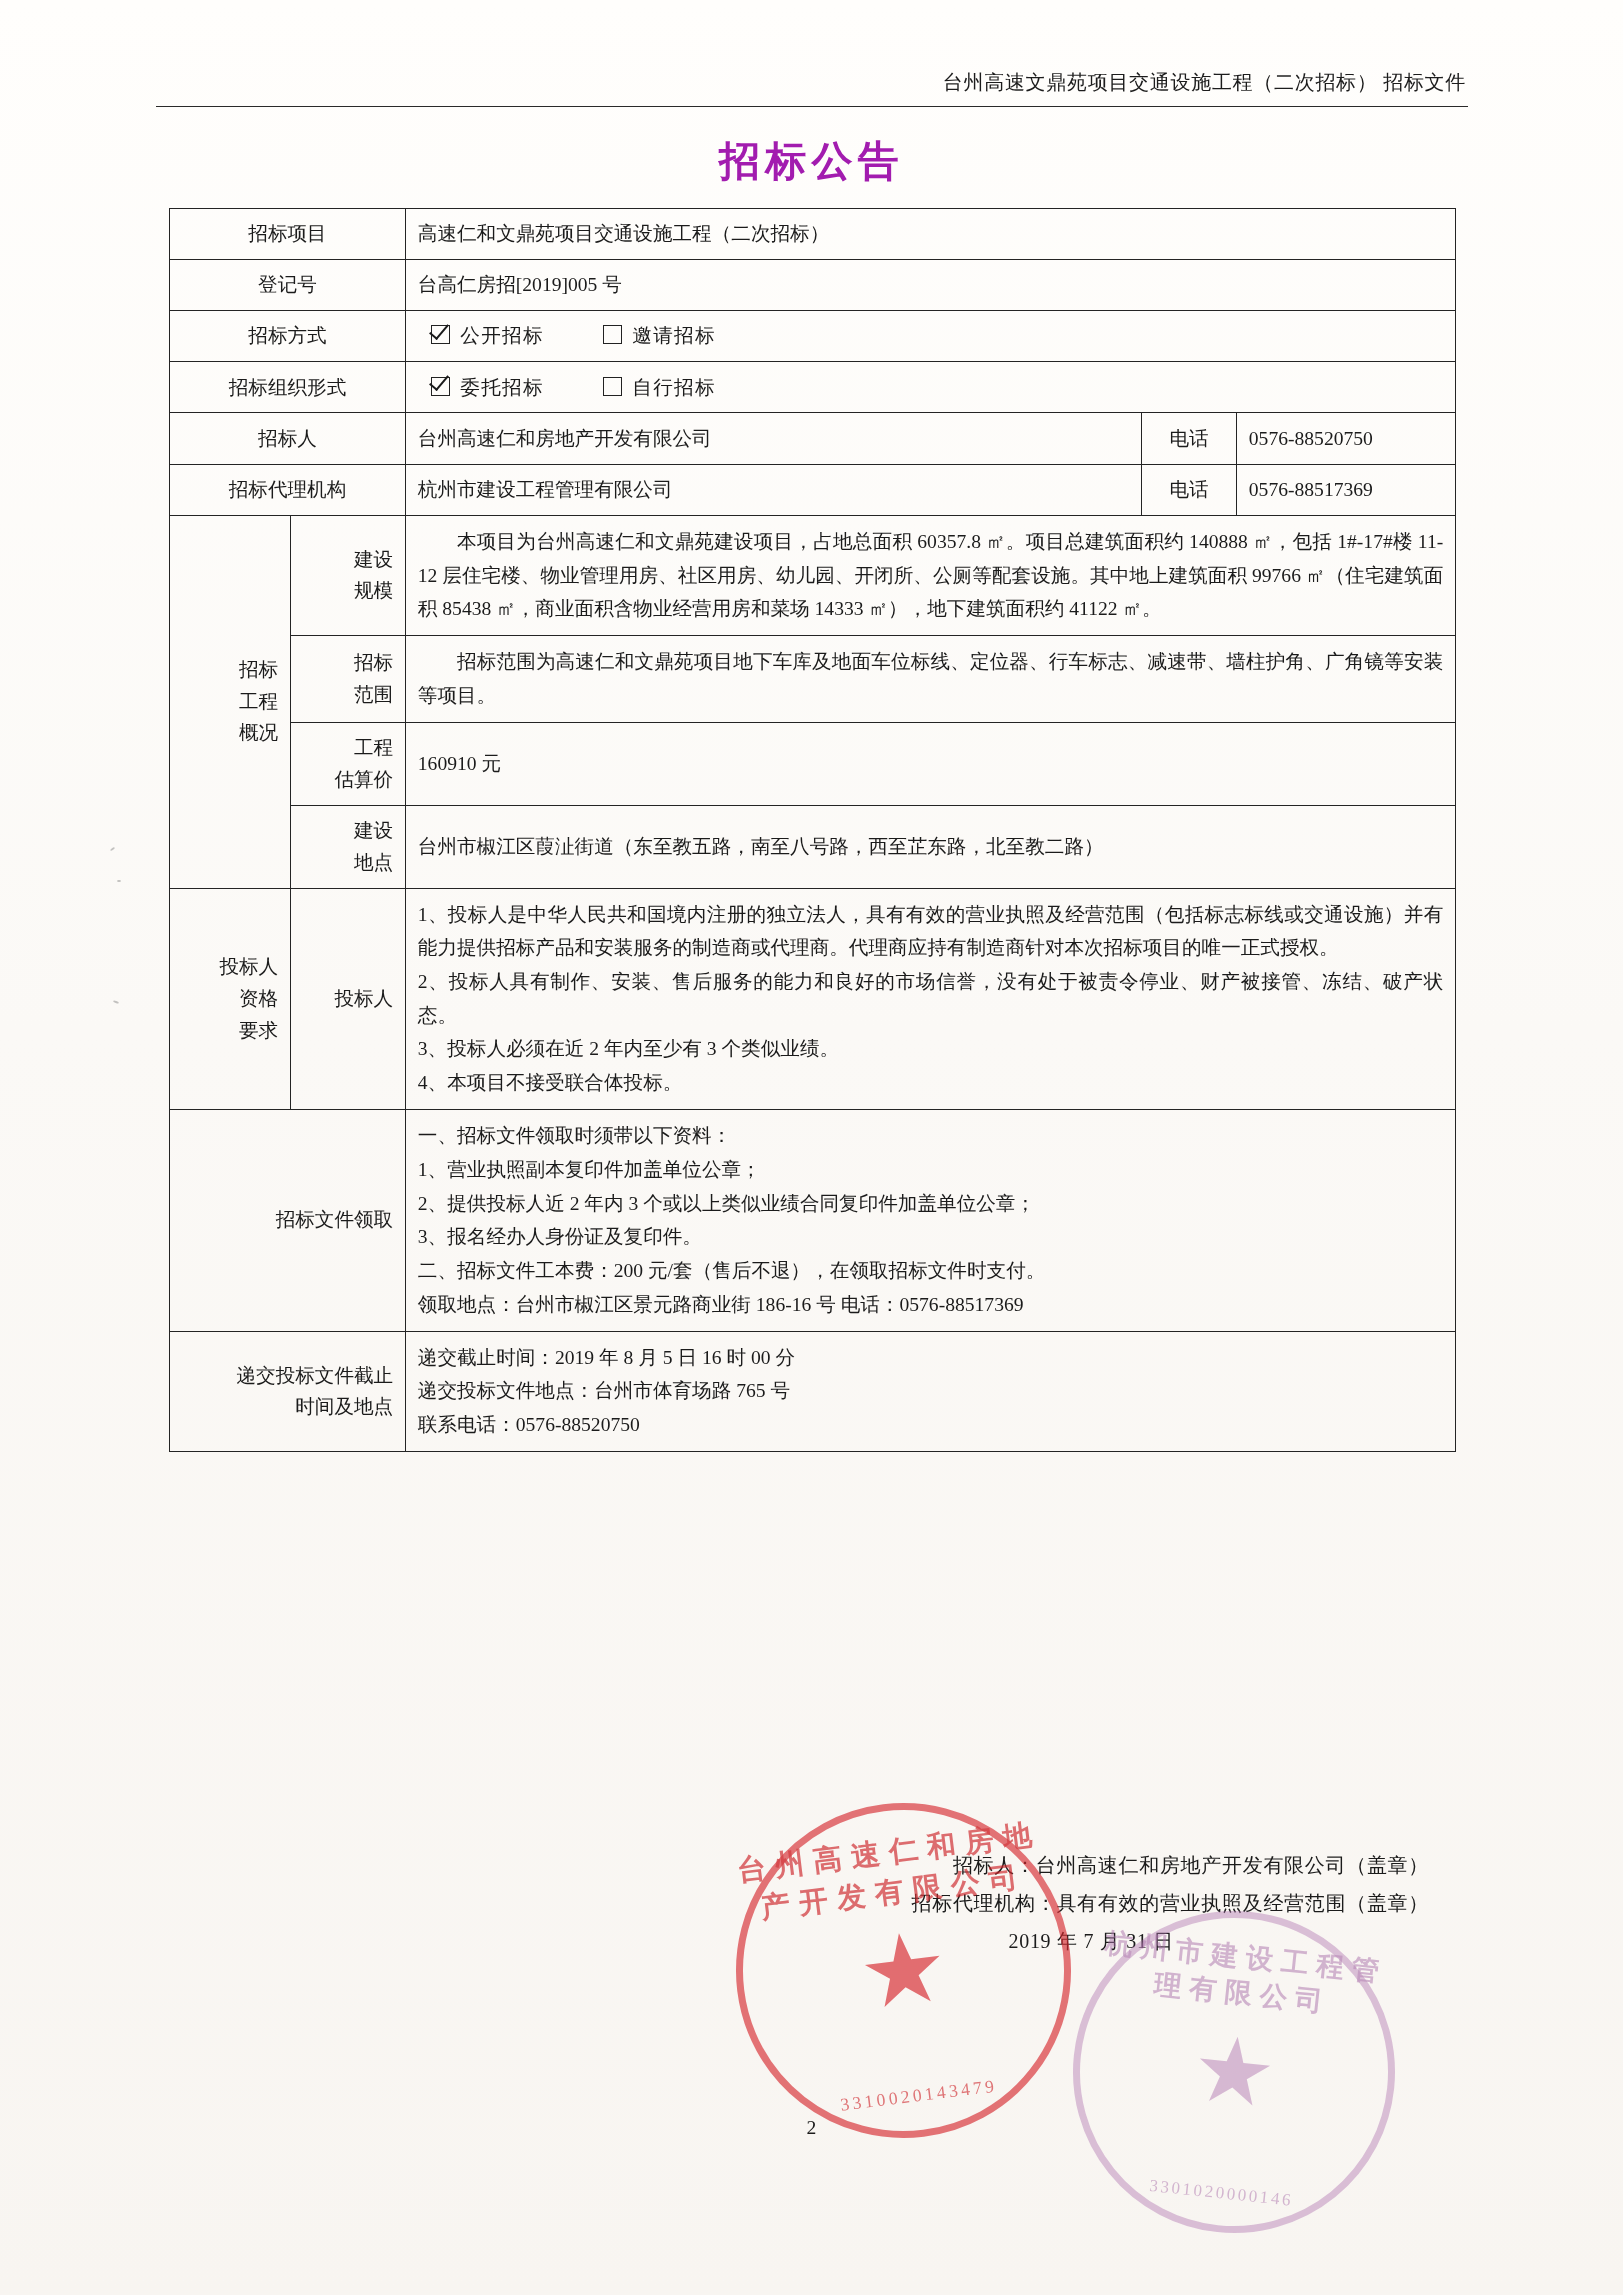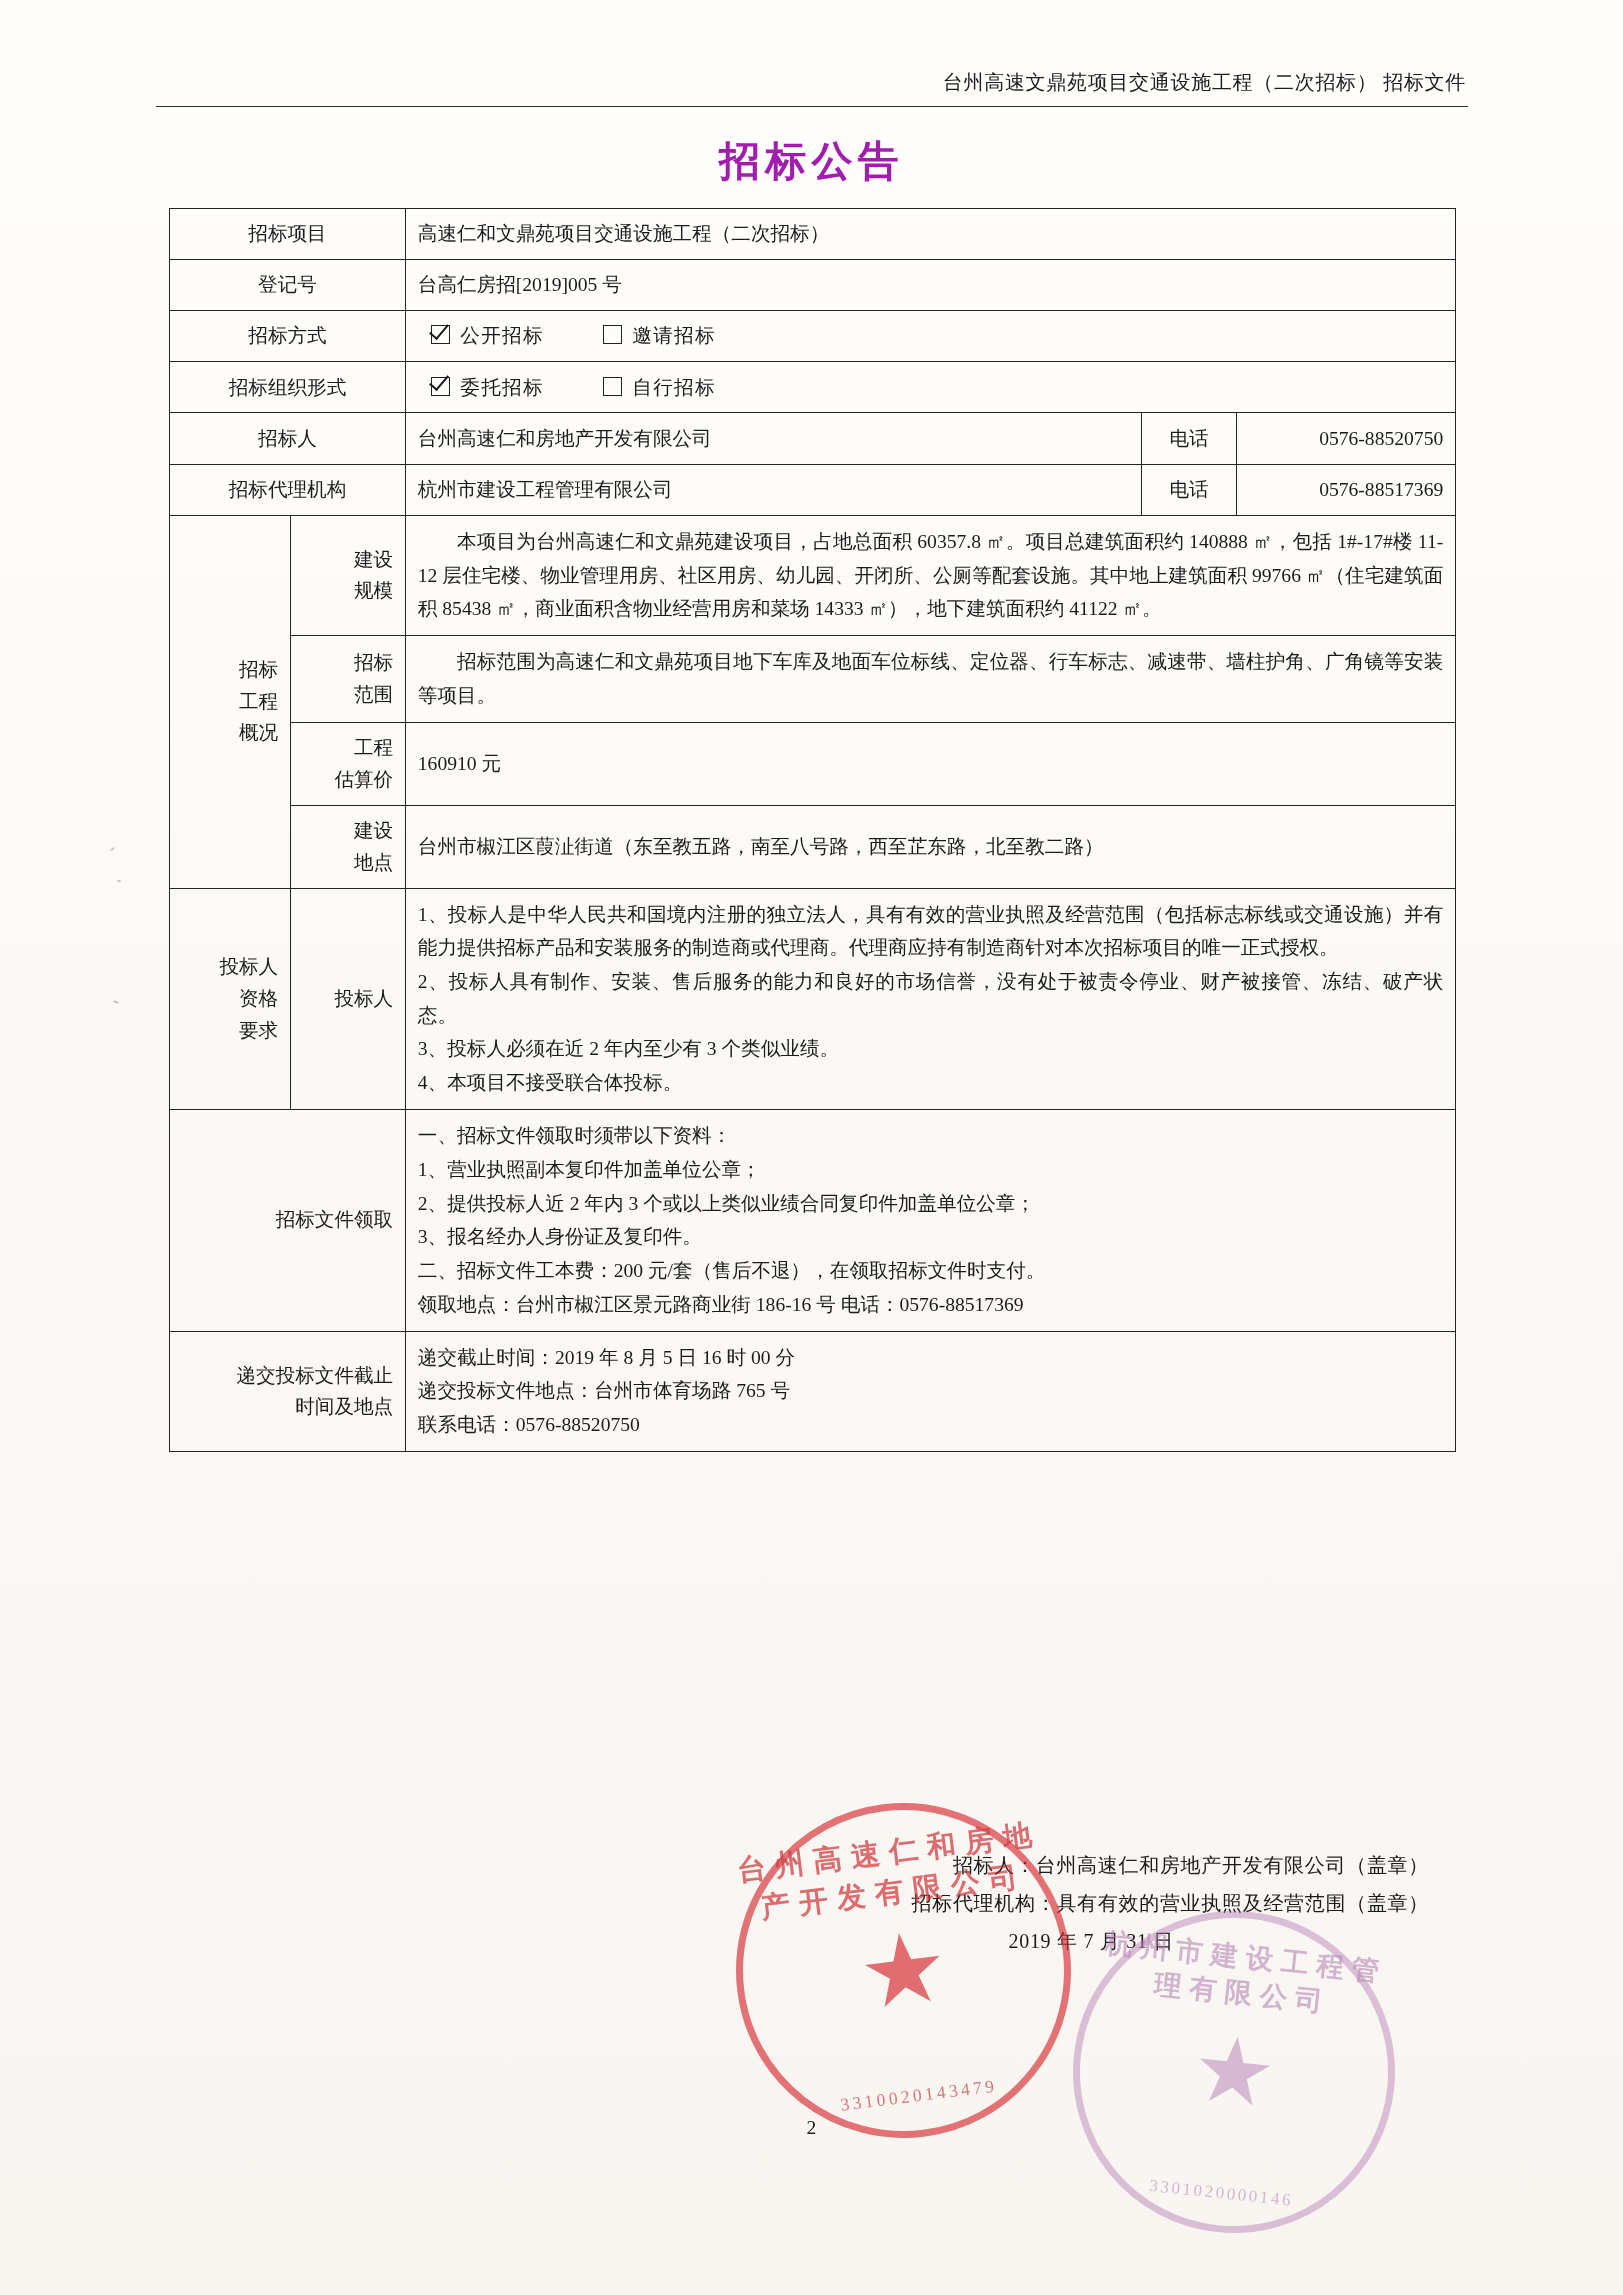--- a/index.html
+++ b/index.html
@@ -141,21 +141,21 @@
     display: inline-block;
     letter-spacing: 1.3px;
   }
 
   
   .phone-lbl {
     text-align: center;
     white-space: nowrap;
   }
   .phone-val {
-    text-align: right;
+    text-align: left;
     white-space: nowrap;
     font-family: "Liberation Serif", "DejaVu Serif", serif;
   }
 
   
   .sign {
     position: absolute;
     left: 169px;
     width: 1286px;
     text-align: right;

